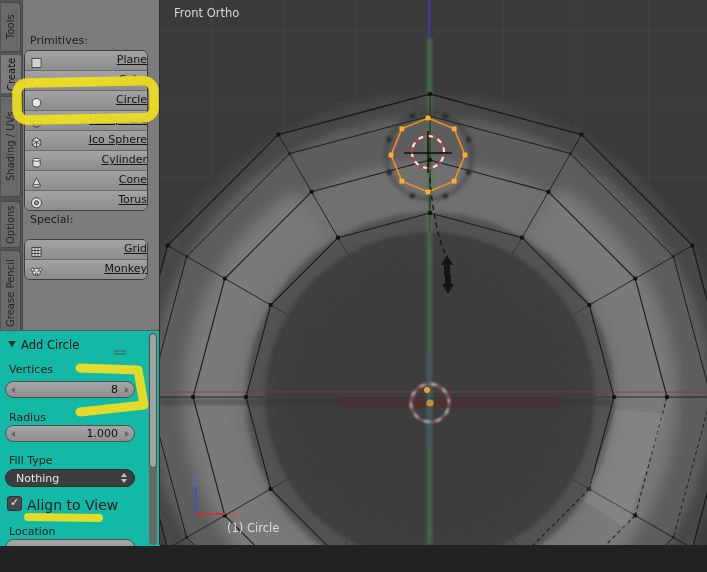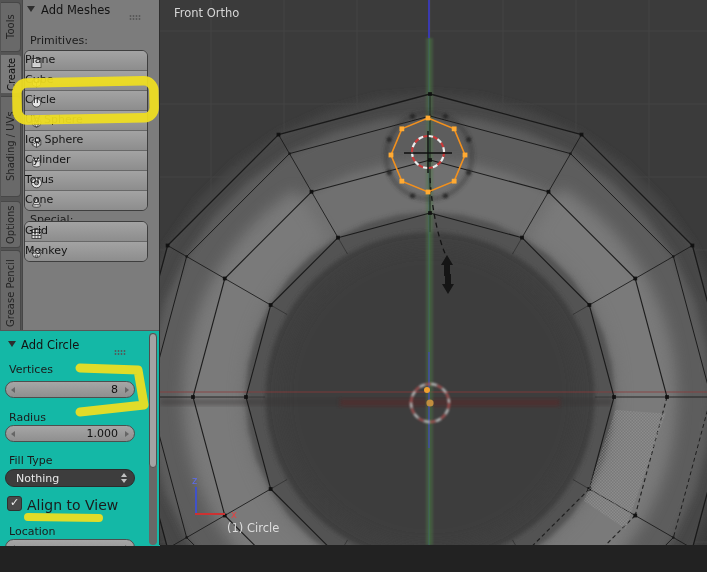--- a/index.html
+++ b/index.html
@@ -17,21 +17,21 @@
        display:flex;align-items:center;justify-content:center;white-space:nowrap;}
   .tab.active{background:#7c7c7c;color:#0e0e0e;width:21px;border-color:#565656;}
   .panel-header{position:absolute;left:0;width:100%;height:16px;}
   .tri{position:absolute;width:0;height:0;border-left:4.5px solid transparent;border-right:4.5px solid transparent;border-top:6px solid #2e2e2e;top:4px;}
   .ptitle{position:absolute;top:1px;font-size:11.5px;color:#131313;}
   .dots{position:absolute;top:4px;}
   .plabel{position:absolute;font-size:11px;color:#1b1b1b;}
   .btnstack{position:absolute;left:24px;width:122px;border:1px solid #3e3e3e;border-radius:6px;overflow:hidden;background:#8f8f8f;}
   .stackbtn{position:relative;height:19px;background:linear-gradient(#a3a3a3,#8d8d8d);border-top:1px solid #686868;}
   .stackbtn:first-child{border-top:none;}
-  .stackbtn .blabel{position:absolute;left:0;right:0;top:2px;text-align:left;font-size:11px;color:#141414;}
+  .stackbtn .blabel{position:absolute;left:0;right:0;top:2px;text-align:right;font-size:11px;color:#141414;text-decoration:underline;}
   .bicon{position:absolute;left:5px;top:3px;width:13px;height:13px;}
   
   #panel-lower{position:absolute;left:0;top:330px;width:160px;height:215px;background:#14b8a6;border-top:1px solid #575757;overflow:hidden;}
   .flabel{position:absolute;left:9px;font-size:11px;color:#1b1b1b;}
   .slider{position:absolute;left:5px;width:130px;height:17px;border:1px solid #4e4e4e;border-radius:9px;
           background:linear-gradient(#a6a6a6,#8f8f8f);box-sizing:border-box;}
   .slider .val{position:absolute;right:16px;top:1px;font-size:11px;color:#101010;}
   .arr-l,.arr-r{position:absolute;top:5px;width:0;height:0;border-top:3.5px solid transparent;border-bottom:3.5px solid transparent;opacity:.5;}
   .arr-l{left:5px;border-right:4.5px solid #323232;}
   .arr-r{right:5px;border-left:4.5px solid #323232;}
@@ -60,38 +60,20 @@
 
   <div id="toolshelf">
     <div id="tabstrip">
         <div class="tab" style="top: 2px; height: 50px;">Tools</div>
         <div class="tab active" style="top: 54px; height: 40px;">Create</div>
         <div class="tab" style="top: 96px; height: 101px;">Shading / UVs</div>
         <div class="tab" style="top: 201px; height: 47px;">Options</div>
         <div class="tab" style="top: 250px; height: 87px;">Grease Pencil</div>
       </div>
 
-    <div class="panel-header" style="top:2px;">
-      <span class="tri" style="left:27px;"></span>
-      <span class="ptitle" style="left:41px;">Add Meshes</span>
-      <span class="dots" style="left:129px;">
-        <svg width="12" height="7" viewBox="0 0 12 7">
-            <g fill="#565656">
-              <circle cx="1.5" cy="2" r=".9"></circle>
-              <circle cx="4.5" cy="2" r=".9"></circle>
-              <circle cx="7.5" cy="2" r=".9"></circle>
-              <circle cx="10.5" cy="2" r=".9"></circle>
-              <circle cx="1.5" cy="5" r=".9"></circle>
-              <circle cx="4.5" cy="5" r=".9"></circle>
-              <circle cx="7.5" cy="5" r=".9"></circle>
-              <circle cx="10.5" cy="5" r=".9"></circle>
-            </g>
-          </svg>
-      </span>
-    </div>
     <div class="plabel" style="left:30px;top:34px;">Primitives:</div>
     <div id="stack1" class="btnstack" style="top:50px;">
         <div class="stackbtn">
           <div class="bicon"><svg width="13" height="13" viewBox="0 0 13 13">
               <rect x="2" y="2.5" width="9" height="9" fill="#e3e3e3" stroke="#2e2e2e" stroke-width="0.8"></rect>
               <rect x="3" y="3.5" width="7" height="7" fill="#cfcfcf"></rect>
             </svg></div>
           <div class="blabel">Plane</div>
         </div>
         <div class="stackbtn">
@@ -125,36 +107,36 @@
         </div>
         <div class="stackbtn">
           <div class="bicon"><svg width="13" height="13" viewBox="0 0 13 13">
               <path d="M2.8,3.8 L2.8,9.5 A3.7,1.5 0 0 0 10.2,9.5 L10.2,3.8" fill="#dedede" stroke="#2e2e2e" stroke-width="0.8"></path>
               <ellipse cx="6.5" cy="3.8" rx="3.7" ry="1.5" fill="#efefef" stroke="#2e2e2e" stroke-width="0.8"></ellipse>
             </svg></div>
           <div class="blabel">Cylinder</div>
         </div>
         <div class="stackbtn">
           <div class="bicon"><svg width="13" height="13" viewBox="0 0 13 13">
+              <path d="M6.5,1.8 L10.6,9.8 L2.4,9.8 Z" fill="#dedede" stroke="#2e2e2e" stroke-width="0.8"></path>
+              <ellipse cx="6.5" cy="9.9" rx="4.1" ry="1.4" fill="#cfcfcf" stroke="#2e2e2e" stroke-width="0.8"></ellipse>
+            </svg></div>
+          <div class="blabel">Cone</div>
+        </div>
+        <div class="stackbtn">
+          <div class="bicon"><svg width="13" height="13" viewBox="0 0 13 13">
               <circle cx="6.5" cy="6.8" r="3.6" fill="none" stroke="#e2e2e2" stroke-width="2.6"></circle>
               <circle cx="6.5" cy="6.8" r="5" fill="none" stroke="#2e2e2e" stroke-width="0.8"></circle>
               <circle cx="6.5" cy="6.8" r="2.1" fill="none" stroke="#2e2e2e" stroke-width="0.8"></circle>
             </svg></div>
           <div class="blabel">Torus</div>
         </div>
-        <div class="stackbtn">
-          <div class="bicon"><svg width="13" height="13" viewBox="0 0 13 13">
-              <path d="M6.5,1.8 L10.6,9.8 L2.4,9.8 Z" fill="#dedede" stroke="#2e2e2e" stroke-width="0.8"></path>
-              <ellipse cx="6.5" cy="9.9" rx="4.1" ry="1.4" fill="#cfcfcf" stroke="#2e2e2e" stroke-width="0.8"></ellipse>
-            </svg></div>
-          <div class="blabel">Cone</div>
-        </div>
       </div>
     <div class="plabel" style="left:30px;top:213px;">Special:</div>
-    <div id="stack2" class="btnstack" style="top:221px;">
+    <div id="stack2" class="btnstack" style="top:239px;">
         <div class="stackbtn">
           <div class="bicon"><svg width="13" height="13" viewBox="0 0 13 13">
               <rect x="2" y="2.5" width="9" height="9" fill="#e0e0e0" stroke="#2e2e2e" stroke-width="0.8"></rect>
               <path d="M5,2.5 V11.5 M8,2.5 V11.5 M2,5.5 H11 M2,8.5 H11" stroke="#2e2e2e" stroke-width="0.8"></path>
             </svg></div>
           <div class="blabel">Grid</div>
         </div>
         <div class="stackbtn">
           <div class="bicon"><svg width="13" height="13" viewBox="0 0 13 13">
               <ellipse cx="6.5" cy="7" rx="4" ry="3.6" fill="#e3e3e3" stroke="#2e2e2e" stroke-width="0.8"></ellipse>

